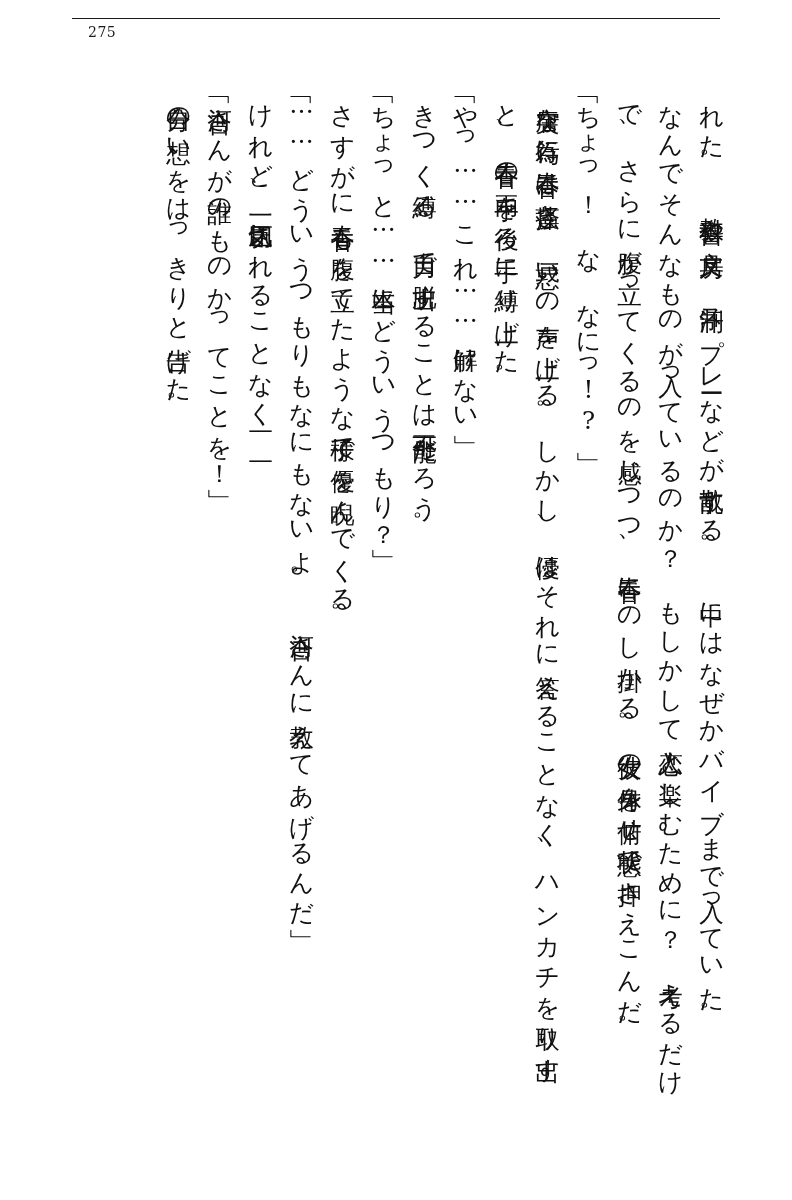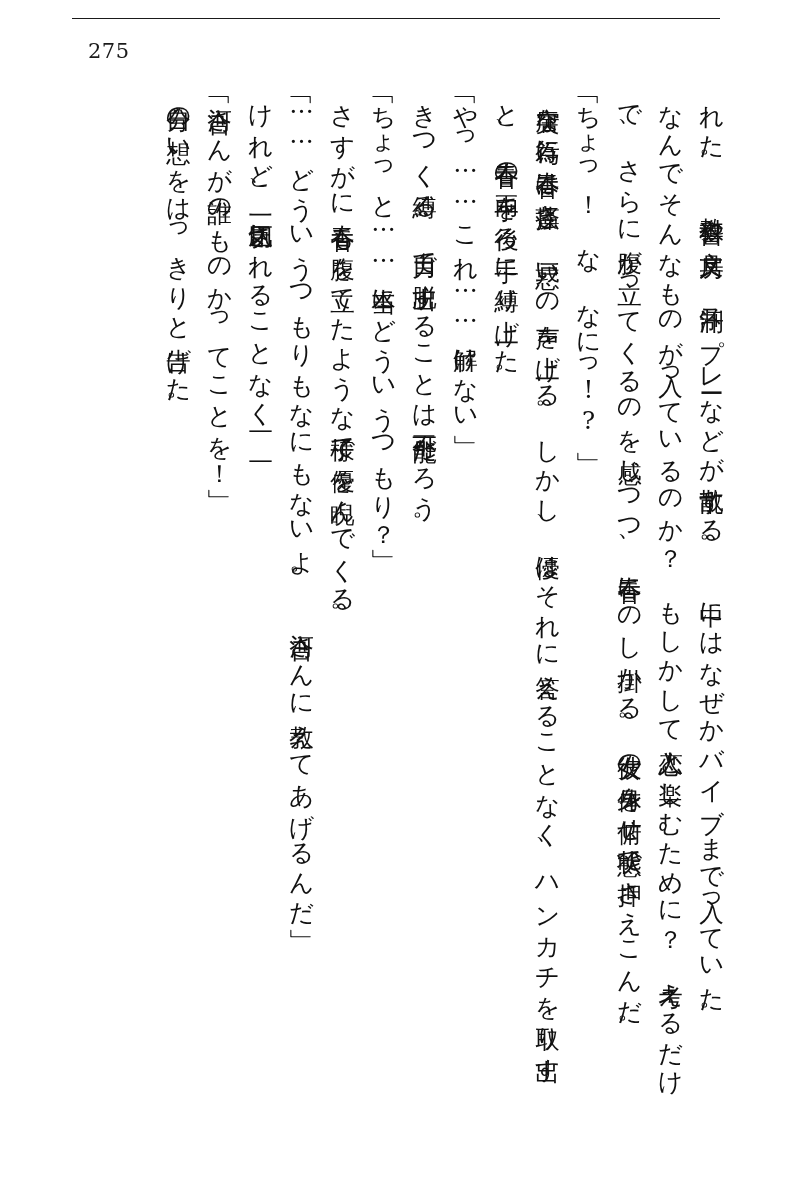--- a/index.html
+++ b/index.html
@@ -31,22 +31,22 @@
     left: 72px;
     top: 18px;
     width: 648px;
     height: 1px;
     background: #1a1a1a;
   }
 
   .page-number {
     position: absolute;
     left: 88px;
-    top: 39px;
-    font-size: 21px;
+    top: 24px;
+    font-size: 14px;
     letter-spacing: 0.5px;
     color: #1a1a1a;
     font-family: "DejaVu Serif", "Liberation Serif", serif;
   }
 
   
   .body-text {
     position: absolute;
     top: 88px;
     right: 60px;

